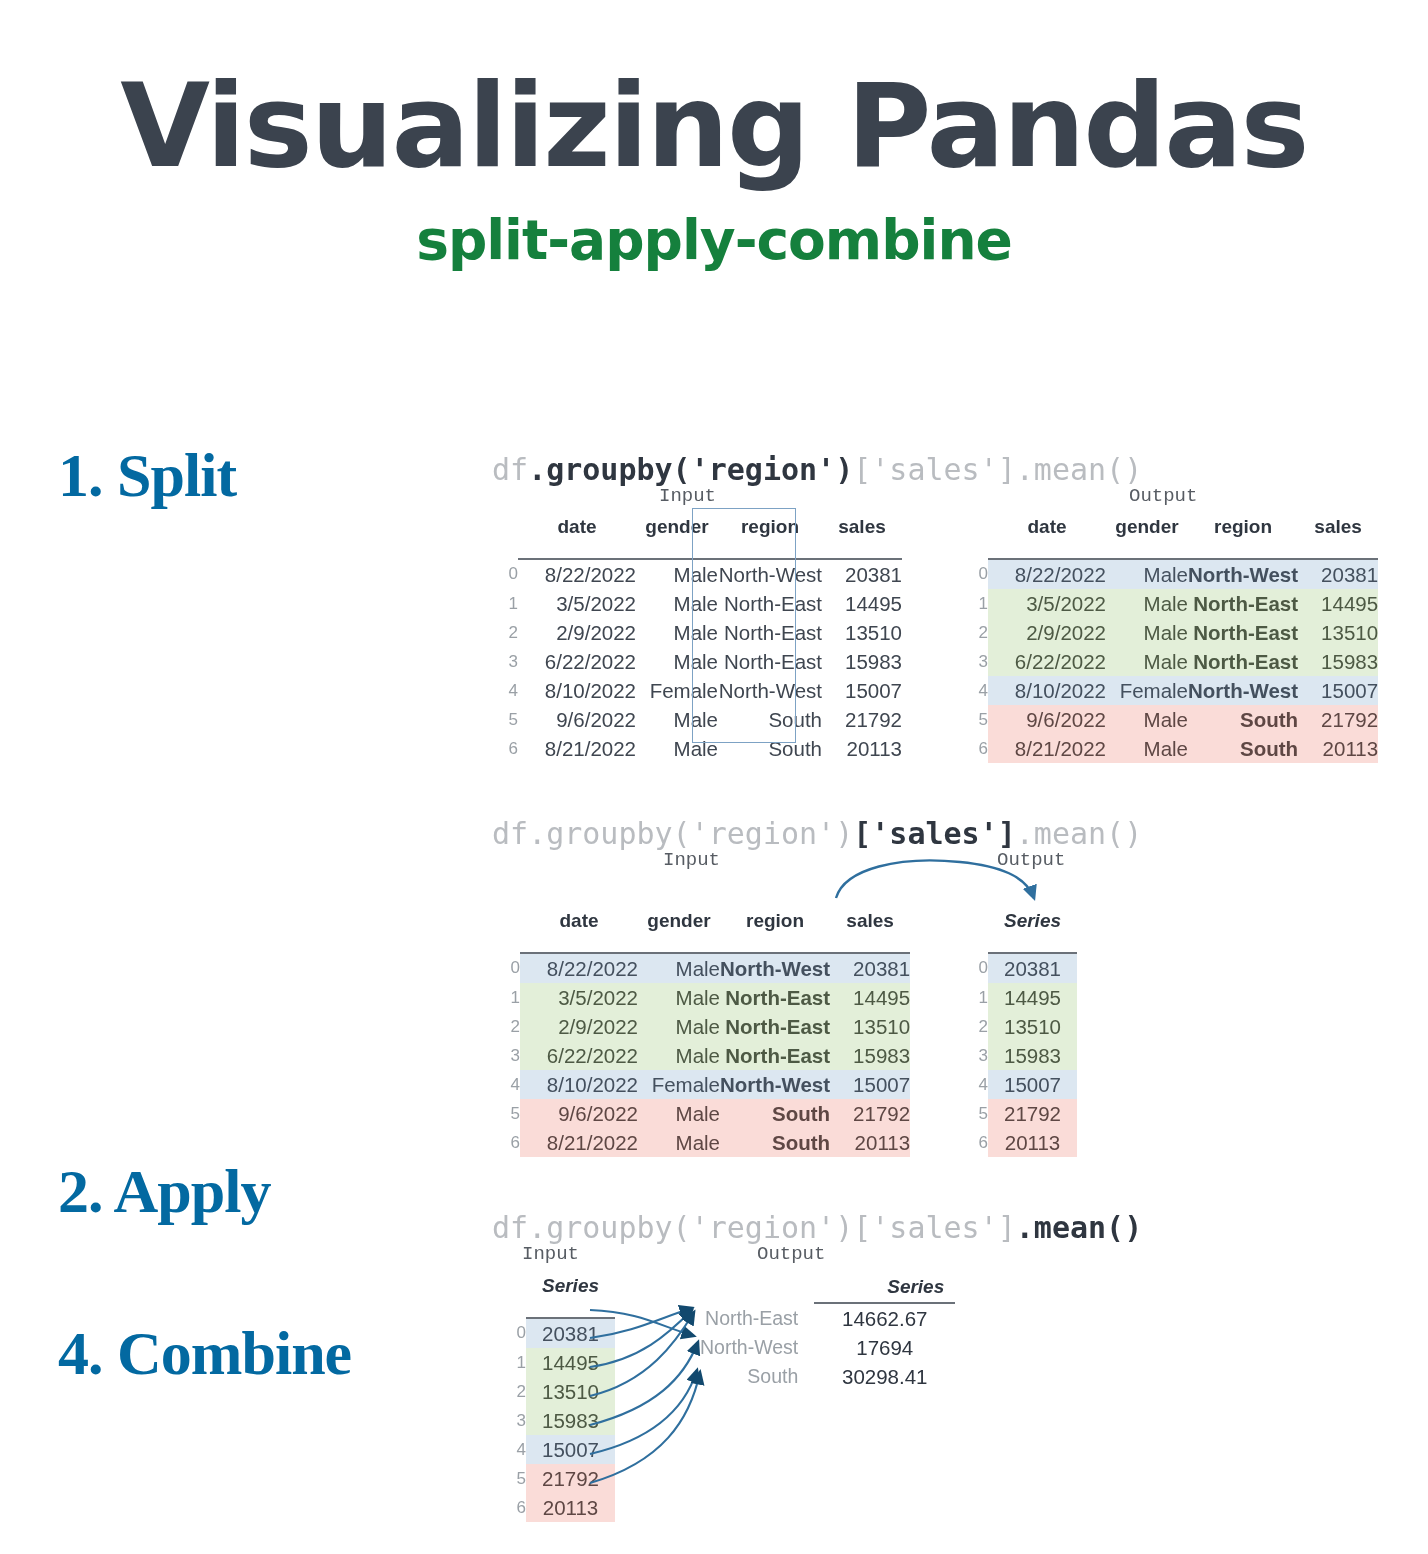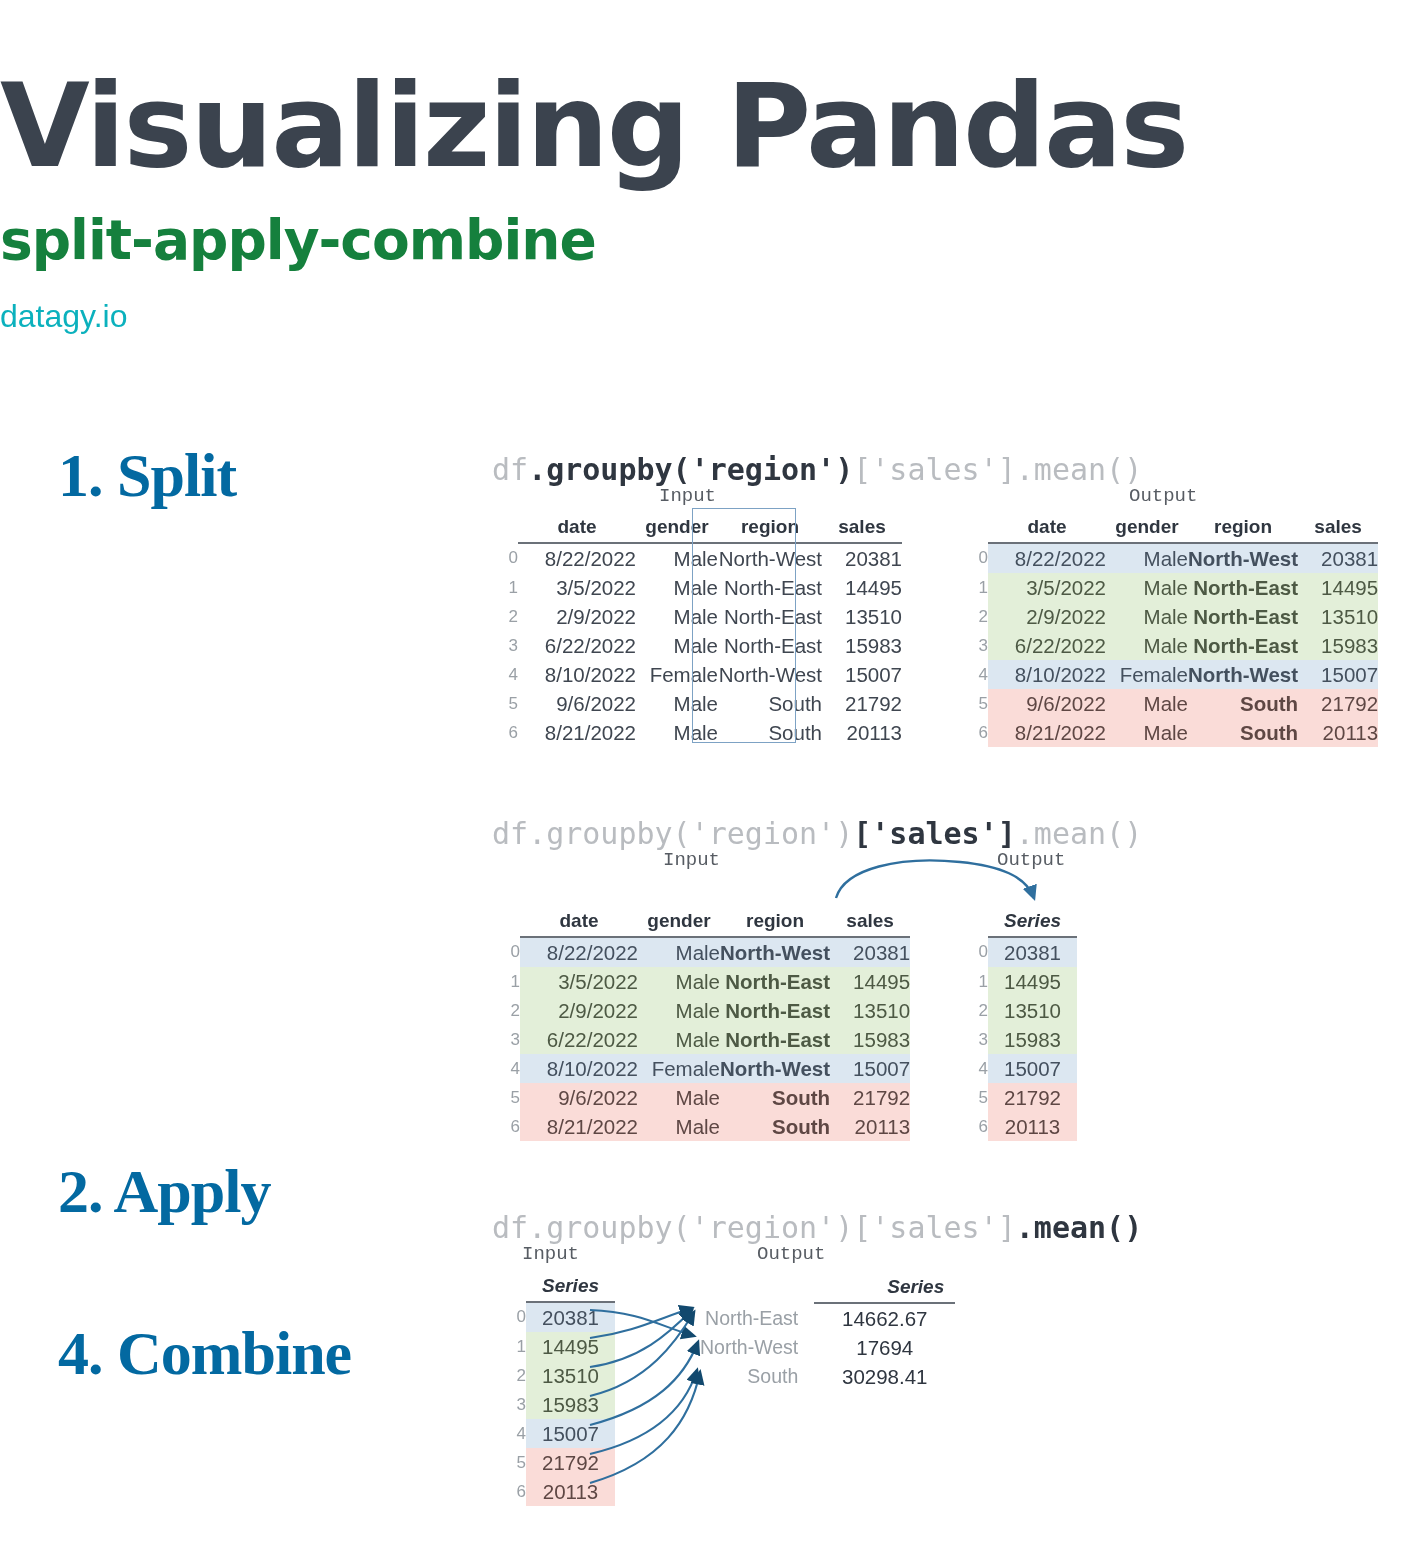--- a/index.html
+++ b/index.html
@@ -9,21 +9,21 @@
   }
   body {
     width: 1428px;
     height: 1554px;
     position: relative;
     font-family: "Liberation Sans", sans-serif;
     overflow: hidden;
   }
 
   
-  .header { position: absolute; left: 0; top: 0; width: 1428px; }
+  .header { position: absolute; left: 0; top: 0; width: 1428px; text-align: center; }
   .title {
     font-family: "DejaVu Sans", sans-serif;
     font-weight: bold;
     font-size: 116px;
     letter-spacing: -2px;
     color: #3b434e;
     line-height: 1.0;
     margin-top: 68px;
   }
   .subtitle {
@@ -86,21 +86,21 @@
     padding: 0;
     white-space: nowrap;
   }
   table.df th {
     font-weight: bold;
     font-size: 19px;
     color: #2f3640;
     text-align: center;
     height: 30px;
     vertical-align: bottom;
-    padding-bottom: 4px;
+    padding-bottom: 20px;
   }
   table.df thead th.colhead { border-bottom: 2px solid #6b7179; }
   table.df th.idxhead { border-bottom: none; }
   table.df td { height: 29px; vertical-align: middle; }
   td.idx, th.idxhead {
     color: #9aa0a6;
     font-size: 17px;
     text-align: right;
     padding-right: 11px;
     width: 26px;
@@ -139,21 +139,20 @@
     vertical-align: bottom; padding-bottom: 4px;
   }
   table.outagg th.blank { border-bottom: none; }
 </style>
 </head>
 <body>
 
 <div class="header">
   <div class="title">Visualizing Pandas</div>
   <div class="subtitle">split-apply-combine</div>
-  <div class="site">datagy.io</div>
 </div>
 
 <div class="step-label" id="step-1">1. Split</div>
 <div class="step-label" id="step-2">2. Apply</div>
 <div class="step-label" id="step-3">4. Combine</div>
 
 <div class="codeline" style="left:492px; top:452px;"><span>df</span><span class="hl">.groupby('region')</span><span>['sales']</span><span>.mean()</span></div>
 
 <div class="io-label" style="left:659px; top:485px;">Input</div>
 <div class="panel" style="left:492px; top:508px;">

